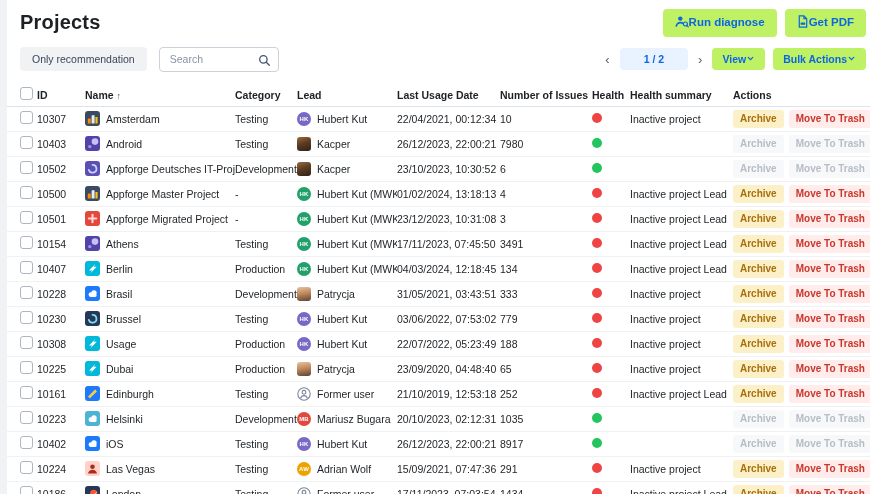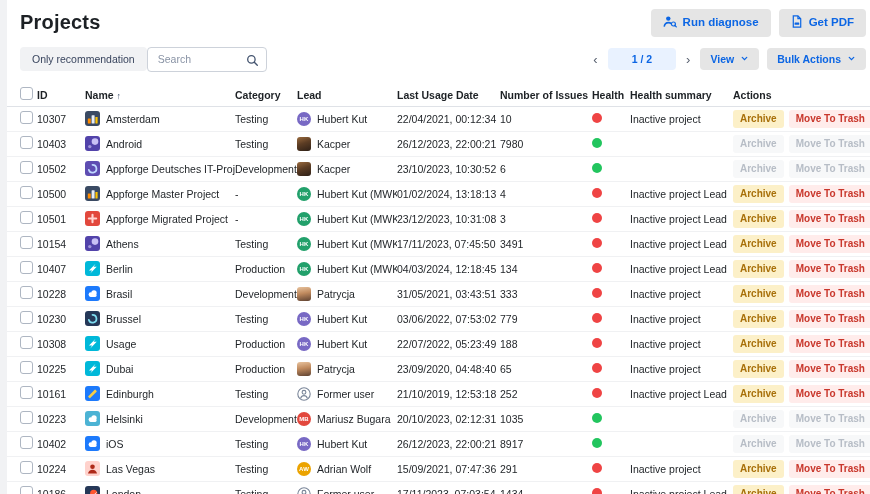--- a/index.html
+++ b/index.html
@@ -5,29 +5,29 @@
   *{margin:0;padding:0;box-sizing:border-box}
   html,body{width:870px;height:494px;overflow:hidden;background:#fff;
     font-family:"Liberation Sans",sans-serif;color:#1D2125}
   .left-gutter{position:absolute;left:0;top:0;width:7px;height:494px;background:#F1F2F4}
   .page{position:relative;width:870px;height:494px}
 
   
   .topbar{display:flex;justify-content:space-between;align-items:center;padding:9px 4px 2px 20px}
   .page-title{font-size:20px;font-weight:700;letter-spacing:.2px}
   .top-actions{display:flex;gap:8px}
-  .btn-blue{display:inline-flex;align-items:center;gap:6px;background:#e5e5e5;color:#0C66E4;
+  .btn-blue{display:inline-flex;align-items:center;background:#bef264;color:#0C66E4;
     border:none;border-radius:4px;padding:6px 12px;font-size:11.5px;font-weight:600;
     font-family:inherit;cursor:pointer;line-height:1}
 
   
   .toolbar{display:flex;align-items:center;padding:8px 4px 12px 20px}
   .btn-gray{background:#F1F2F4;color:#39455E;border:none;border-radius:4px;padding:7px 12px;
     font-size:10.5px;font-weight:500;font-family:inherit;cursor:pointer;line-height:1}
-  .search-box{position:relative;}
+  .search-box{position:relative;margin-left:12px}
   .search-box input{width:120px;height:25px;border:1px solid #CDD2DA;border-radius:4px;
     padding:0 26px 0 10px;font-size:10.5px;color:#1D2125;font-family:inherit;outline:none}
   .search-box input::placeholder{color:#8993A5}
   .search-icon{position:absolute;right:8px;top:6px;pointer-events:none}
   .toolbar-right{margin-left:auto;display:flex;align-items:center;gap:8px}
   .chev-btn{background:none;border:none;color:#57606F;font-size:13px;padding:0 2px;cursor:pointer;font-family:inherit}
   .page-pill{background:#E9F2FF;color:#0C66E4;border-radius:4px;padding:5px 24px;font-size:10.5px;font-weight:600}
   .btn-blue.sm{padding:6px 10px;font-size:10.5px}
 
   

